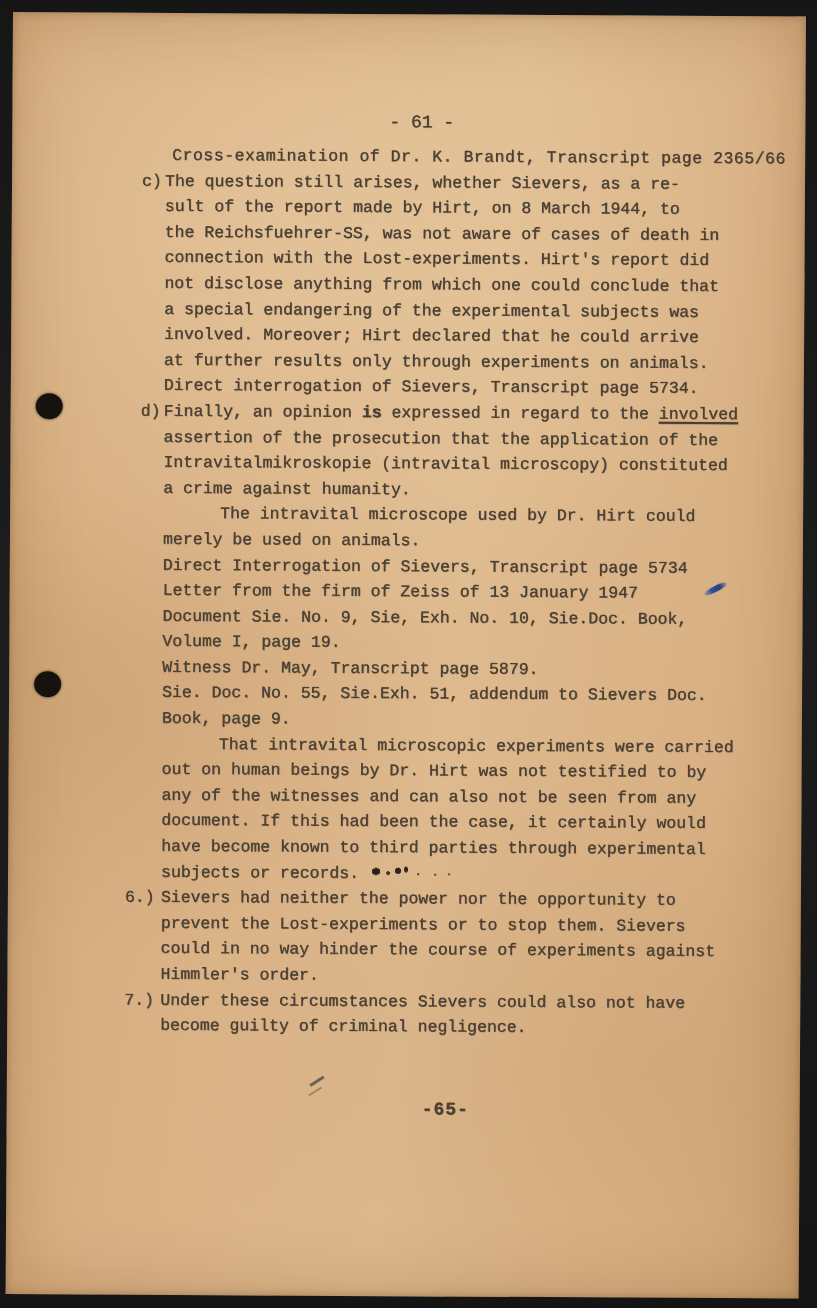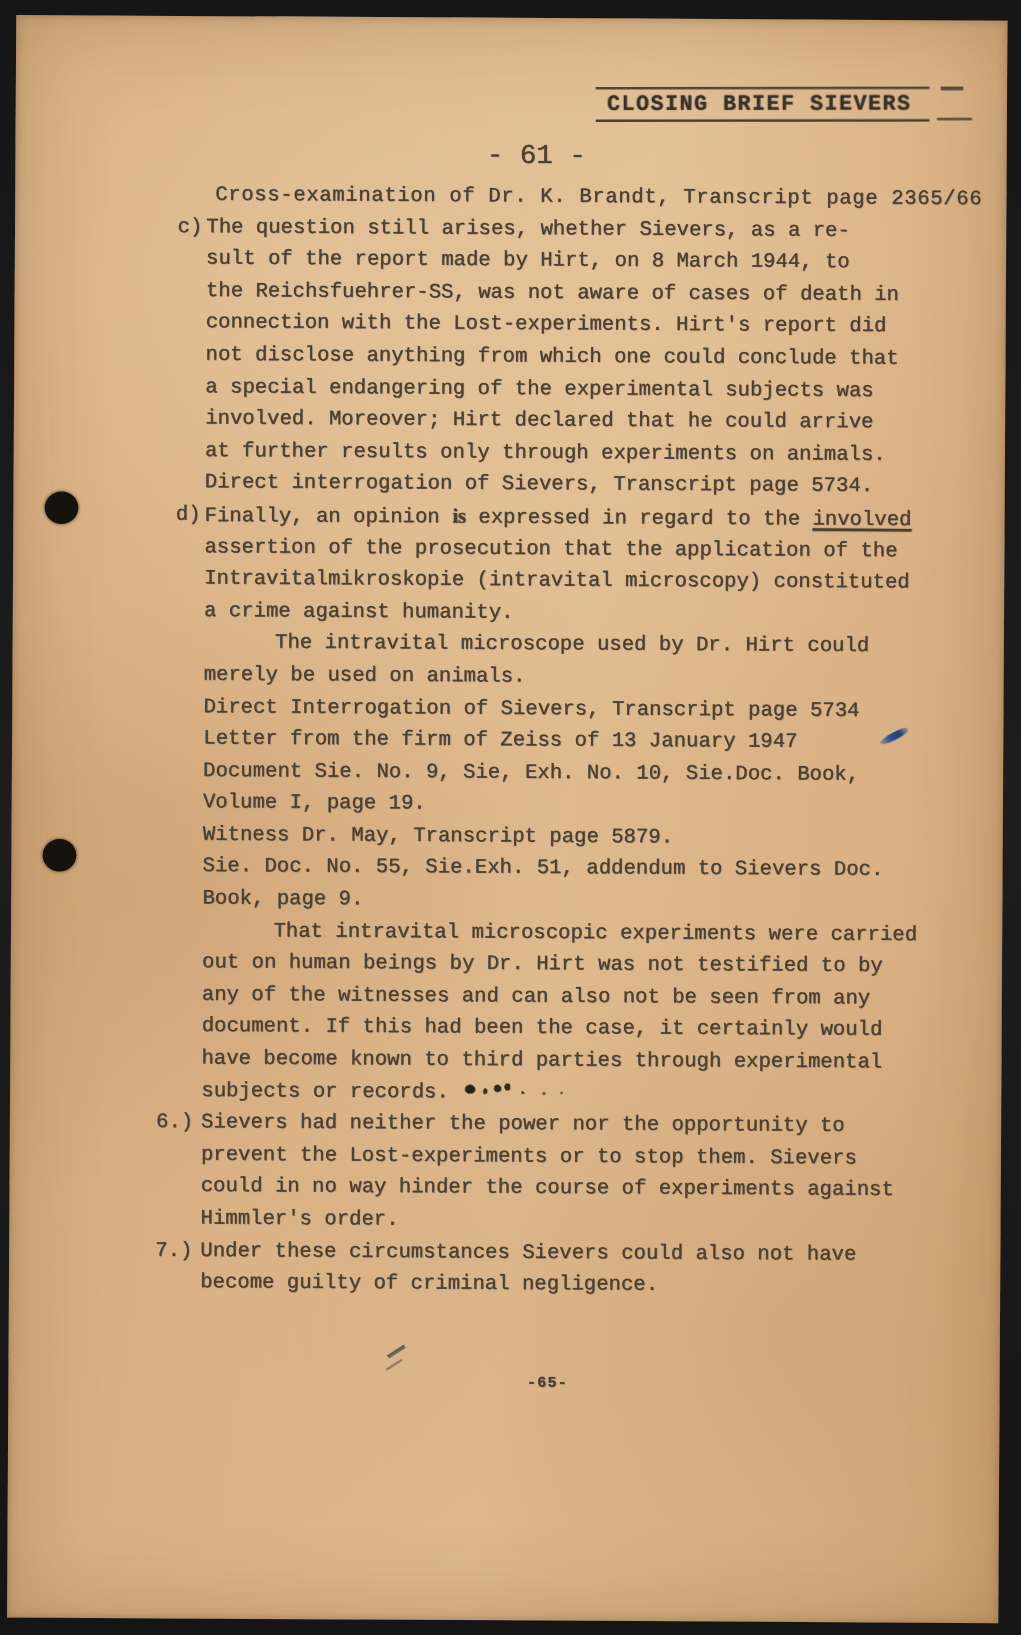--- a/index.html
+++ b/index.html
@@ -40,37 +40,37 @@
     border-top: 2.5px solid rgba(53,49,42,0.85);
     border-bottom: 2.5px solid rgba(53,49,42,0.9);
     text-shadow: 0 0 1px rgba(53,49,42,0.8);
   }
   .sdash { position: absolute; height: 2.5px; background: rgba(53,49,42,0.8); }
   #sdash1 { right: -27px; top: 0px;  width: 18px; }
   #sdash2 { right: -34px; bottom: 1px; width: 28px; }
   
   #pagenum-top {
     position: absolute; left: 377px; top: 98px;
-    font-size: 22px; white-space: pre;
+    font-size: 18px; white-space: pre;
   }
   #pagenum-bottom {
     position: absolute; left: 415px; top: 1085px;
-    font-size: 12px; font-weight: bold; letter-spacing: 1px;
+    font-size: 18px; font-weight: bold; letter-spacing: 1px;
   }
   
   #body-text {
     position: absolute; left: 153px; top: 130px; width: 650px;
     font-size: 16.5px; line-height: 25.6px;
   }
   .ln { position: relative; height: 25.6px; white-space: pre; }
   .intro { letter-spacing: 0.5px; padding-left: 7px; }
   .plabel { position: absolute; left: -23px; top: 0; }
   .plabel.wide { left: -36px; }
   .indent { padding-left: 57px; }
-  .b { font-weight: bold; text-shadow: 0.6px 0.4px 0.8px rgba(60,50,40,0.9); font-family: Liberation Serif, serif; }
+  .b { font-weight: bold; text-shadow: 0.6px 0.4px 0.8px rgba(60,50,40,0.9); }
   .u { text-decoration: underline; text-underline-offset: 3px; text-decoration-thickness: 1.5px; }
   
   .hole {
     position: absolute; left: 25px; width: 27px; height: 26px;
     background: #16130f; border-radius: 50%;
     box-shadow: 0 0 2px 1px rgba(60,40,20,0.4);
   }
   #hole-top { top: 381px; }
   #hole-bottom { top: 659px; }
   
@@ -101,25 +101,20 @@
     filter: blur(0.5px);
     transform: rotate(-2deg);
   }
 </style>
 </head>
 <body>
 
 <div id="scan">
   <div id="paper">
 
-    <div id="stamp">
-      <span class="stamp-text">CLOSING BRIEF SIEVERS</span>
-      <span class="sdash" id="sdash1"></span>
-      <span class="sdash" id="sdash2"></span>
-    </div>
 
     <div id="pagenum-top" class="ink">- 61 -</div>
 
     <div class="hole" id="hole-top"></div>
     <div class="hole" id="hole-bottom"></div>
 
     <div id="body-text" class="ink">
       <div class="ln intro">Cross-examination of Dr. K. Brandt, Transcript page 2365/66</div>
 
       <div class="ln"><span class="plabel">c)</span><span>The question still arises, whether Sievers, as a re-</span></div>

